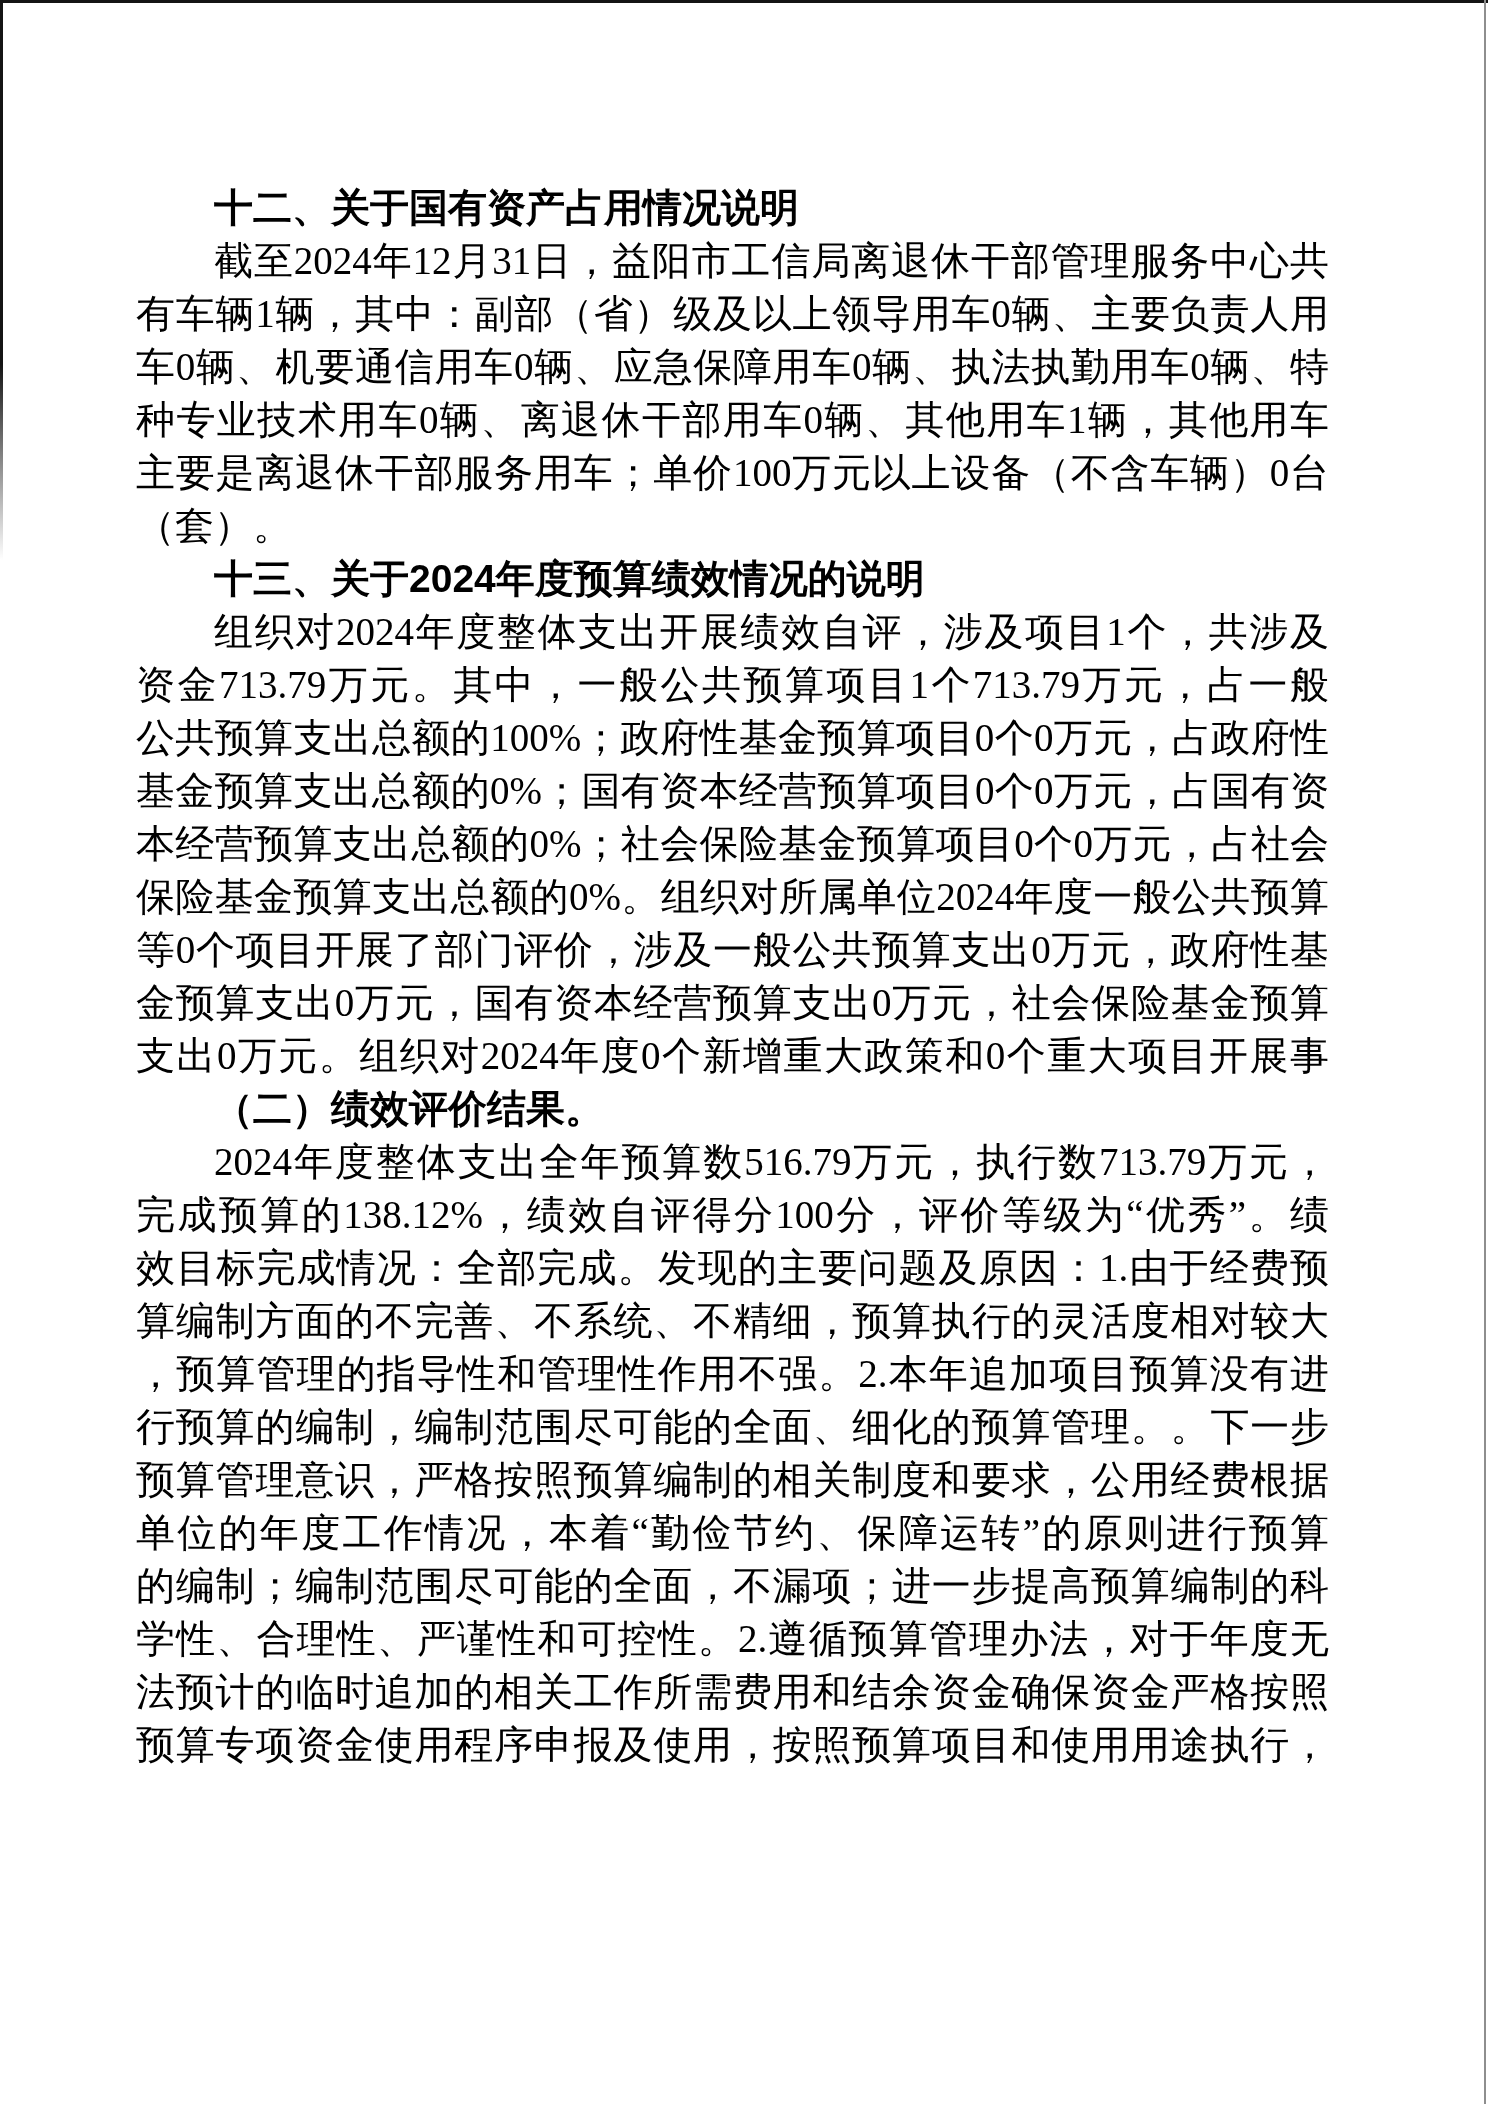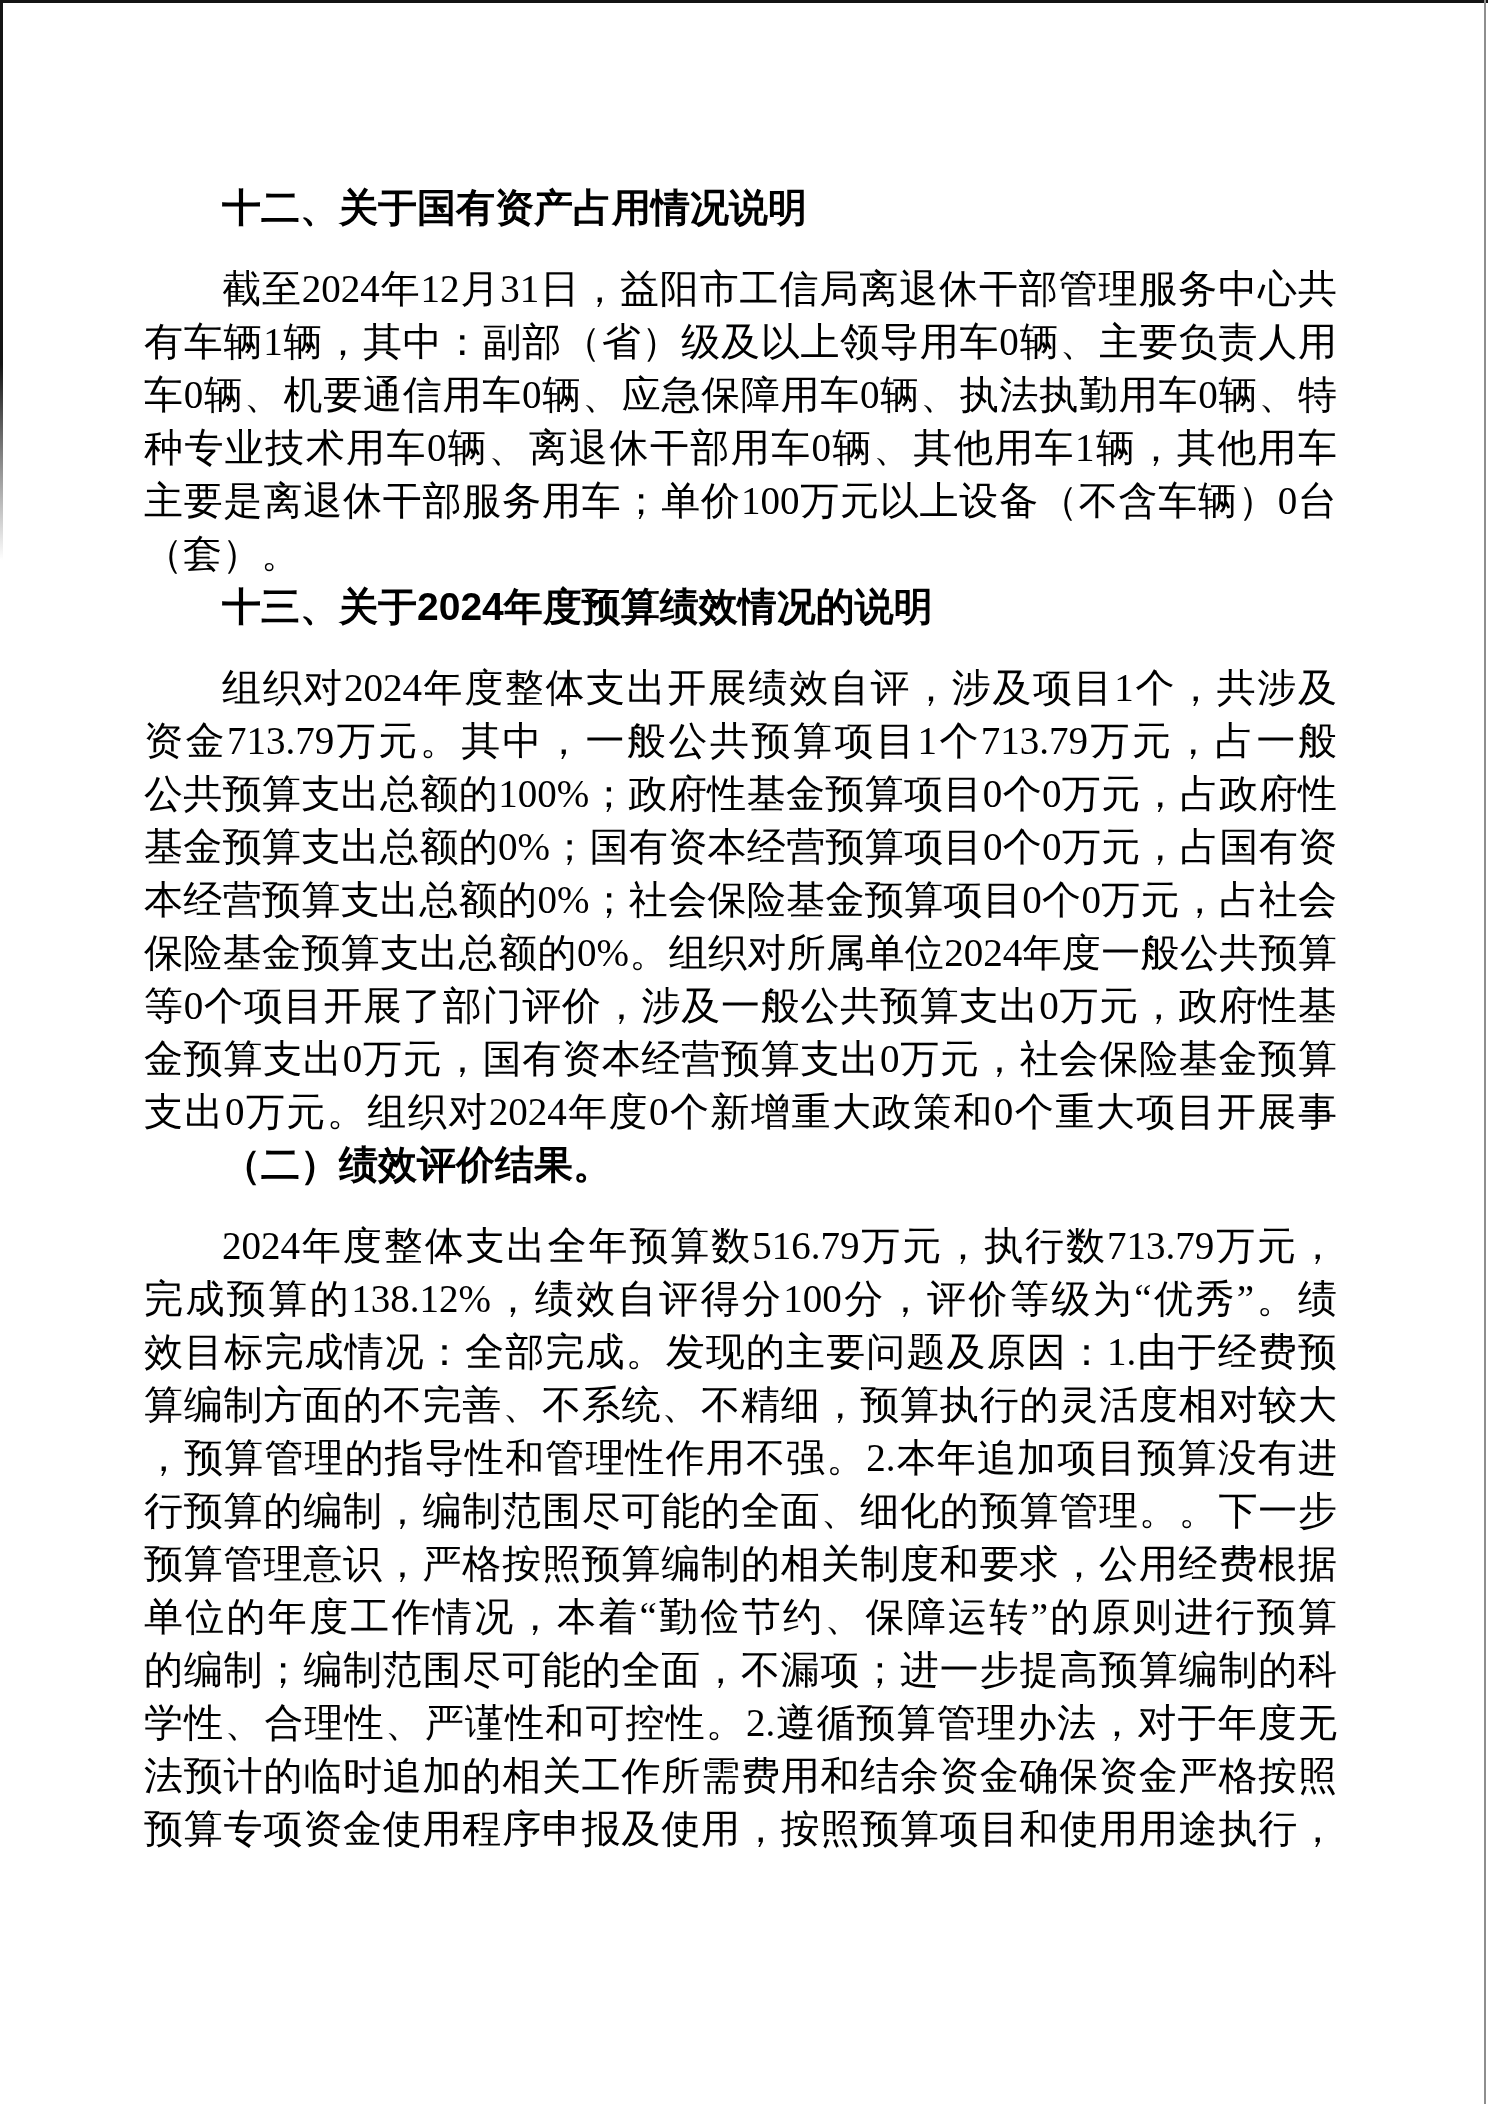--- a/index.html
+++ b/index.html
@@ -26,21 +26,21 @@
     width: 3px; height: 560px;
   }
   .edge-right {
     position: absolute;
     left: 1484px; top: 0;
     width: 2px; height: 100%;
   }
   
   .content {
     position: absolute;
-    left: 144px;
+    left: 136px;
     top: 181px;
     width: 1193px;
     font-family: "Liberation Serif", "DejaVu Serif", serif;
     font-size: 39px;
     line-height: 53px;
     color: #000000;
   }
   .heading {
     font-family: "Liberation Sans", "DejaVu Sans", sans-serif;
     font-weight: 700;
@@ -50,21 +50,20 @@
   }
   .line {
     text-align: justify;
     text-align-last: left;
   }
   .line.fill {
     text-align-last: justify;    
   }
   .line.indent {
     padding-left: 78px;          
-    margin-top: 28px;
   }
 </style>
 </head>
 <body>
 
 <div class="page" style="background: rgb(255, 255, 255);">
   <div class="edge-top" style="background: rgb(20, 20, 20);"></div>
   <div class="edge-left" style="background: linear-gradient(rgb(20, 20, 20) 65%, rgba(20, 20, 20, 0) 100%);"></div>
   <div class="edge-right" style="background: rgb(142, 142, 142);"></div>
   <div class="content" id="doc-content" style="color: rgb(0, 0, 0);">

